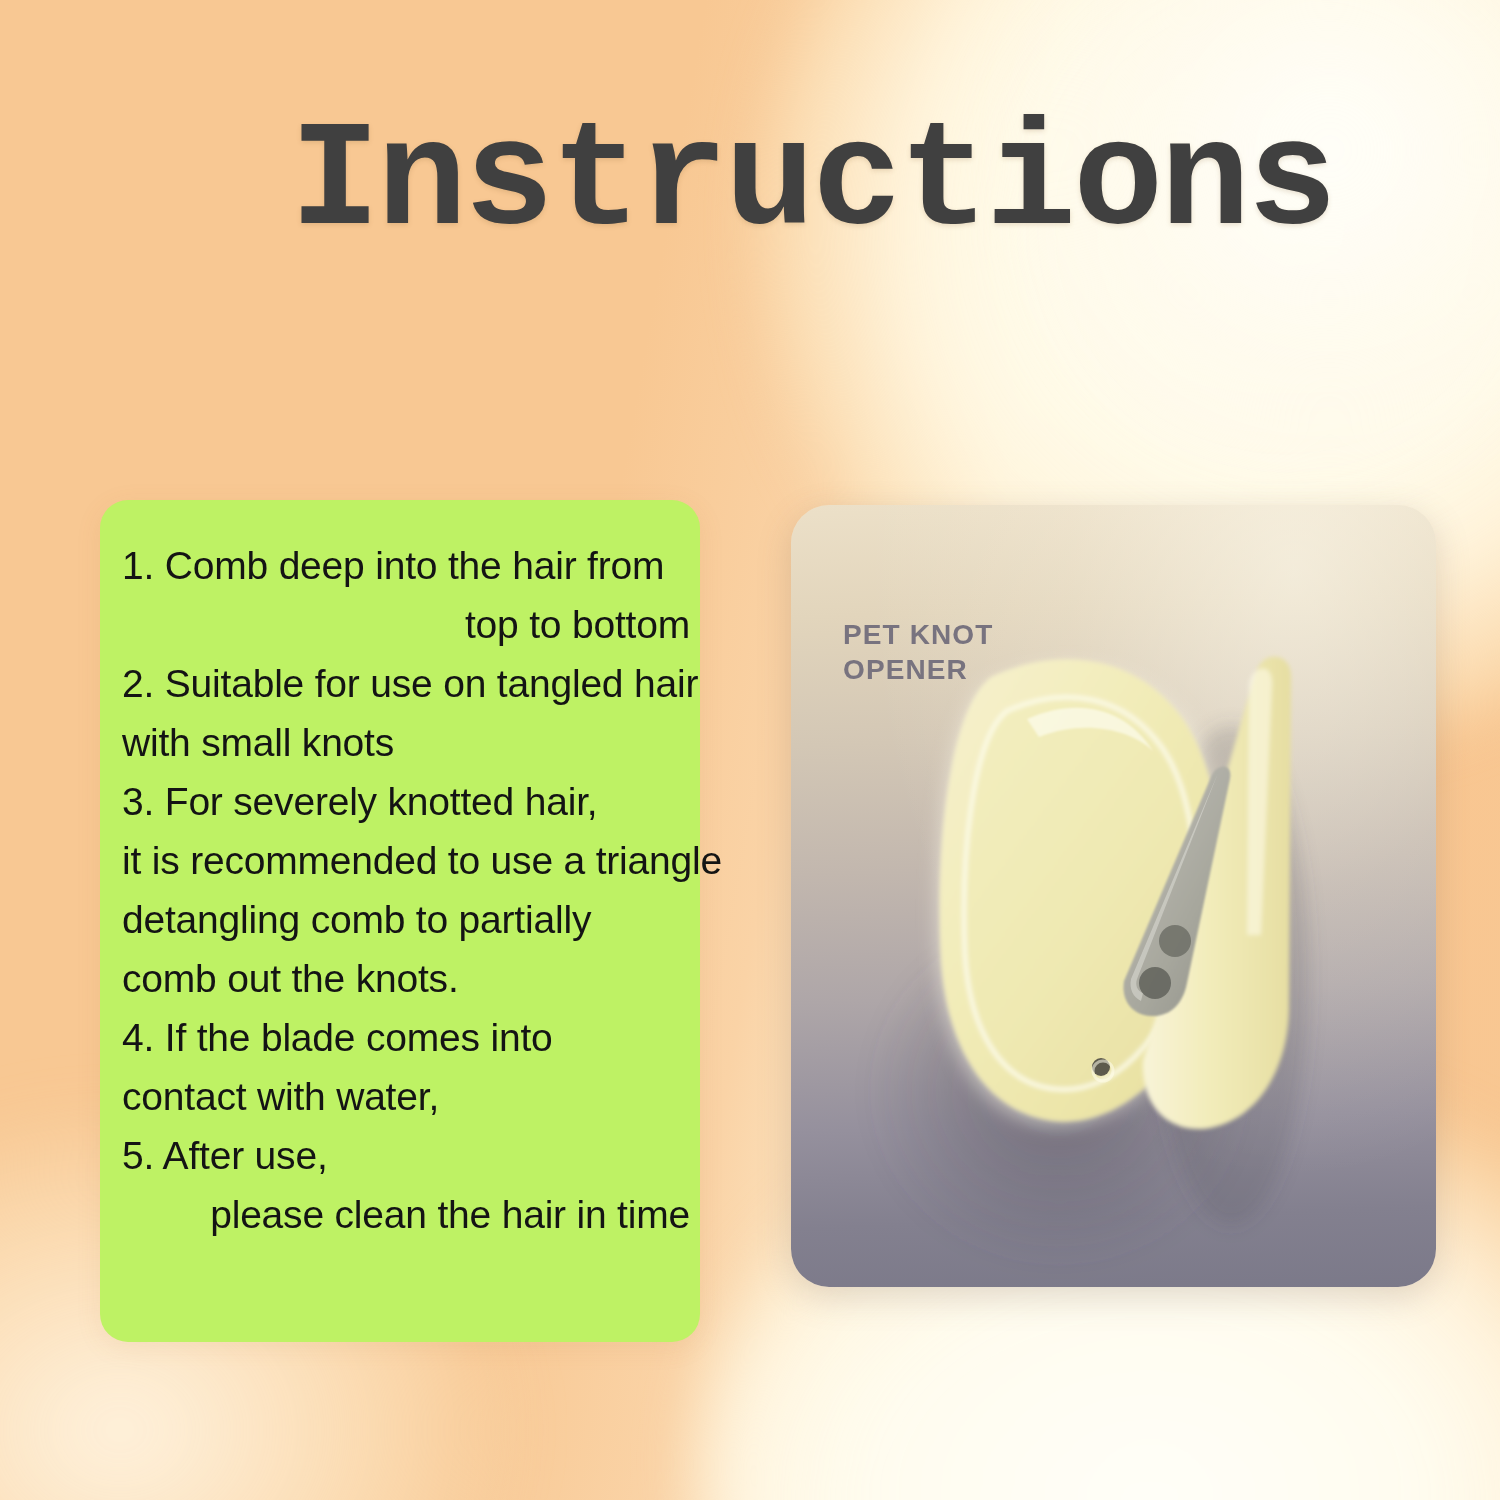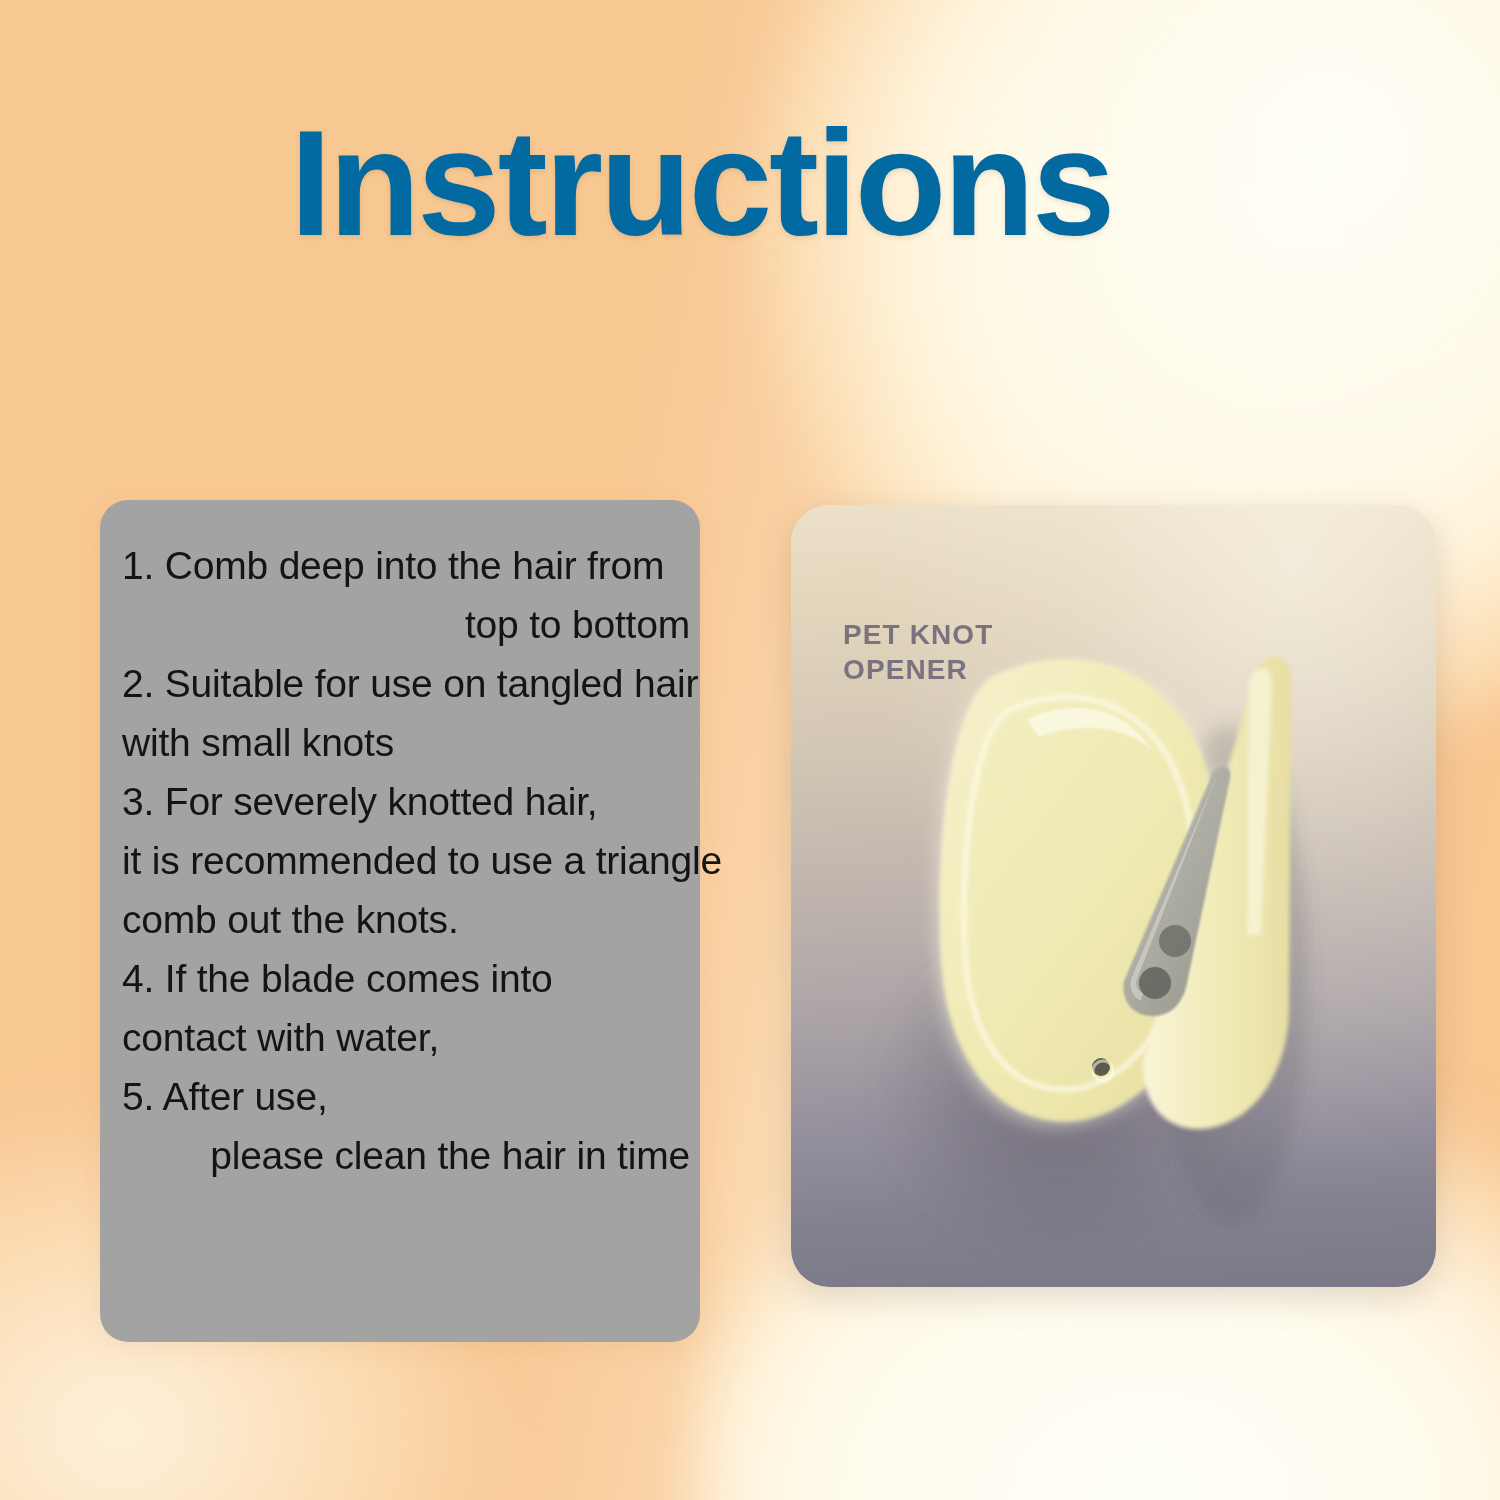--- a/index.html
+++ b/index.html
@@ -90,34 +90,34 @@
 
   
   .title {
     position: absolute;
     left: 290px;
     top: 108px;
     font-size: 150px;
     line-height: 1;
     font-weight: 800;
     letter-spacing: -3px;
-    color: #0369a1;
-    font-family: Liberation Sans, sans-serif;
+    color: #404040;
+    font-family: Liberation Mono, monospace;
     white-space: nowrap;
     text-shadow: 0 2px 5px rgba(130,90,40,0.18);
   }
 
   
   .instructions-card {
     position: absolute;
     left: 100px;
     top: 500px;
     width: 600px;
     height: 842px;
-    background: #a3a3a3;
+    background: #bef264;
     border-radius: 28px;
     box-shadow: 0 6px 26px rgba(180,120,60,0.10);
   }
   .instructions-list {
     position: absolute;
     left: 22px;
     top: 36px;
     right: 10px;
     margin: 0;
     padding: 0;
@@ -208,20 +208,21 @@
   <div class="title">Instructions</div>
 
   <div class="instructions-card">
     <ul class="instructions-list">
       <li>1. Comb deep into the hair from</li>
       <li class="indent">top to bottom</li>
       <li>2. Suitable for use on tangled hair</li>
       <li>with small knots</li>
       <li>3. For severely knotted hair,</li>
       <li>it is recommended to use a triangle</li>
+      <li>detangling comb to partially</li>
       <li>comb out the knots.</li>
       <li>4. If the blade comes into</li>
       <li>contact with water,</li>
       <li>5. After use,</li>
       <li class="indent">please clean the hair in time</li>
     </ul>
   </div>
 
   <div class="product-card">
     <div class="card-sheen"></div>

